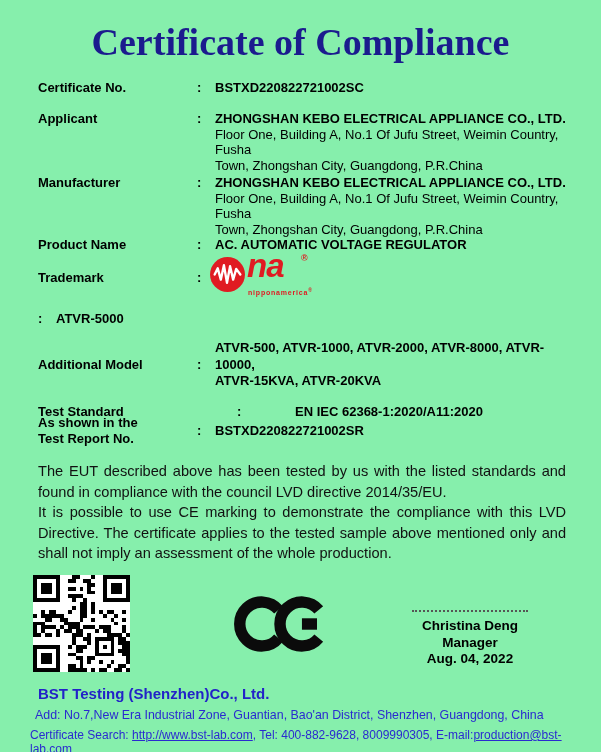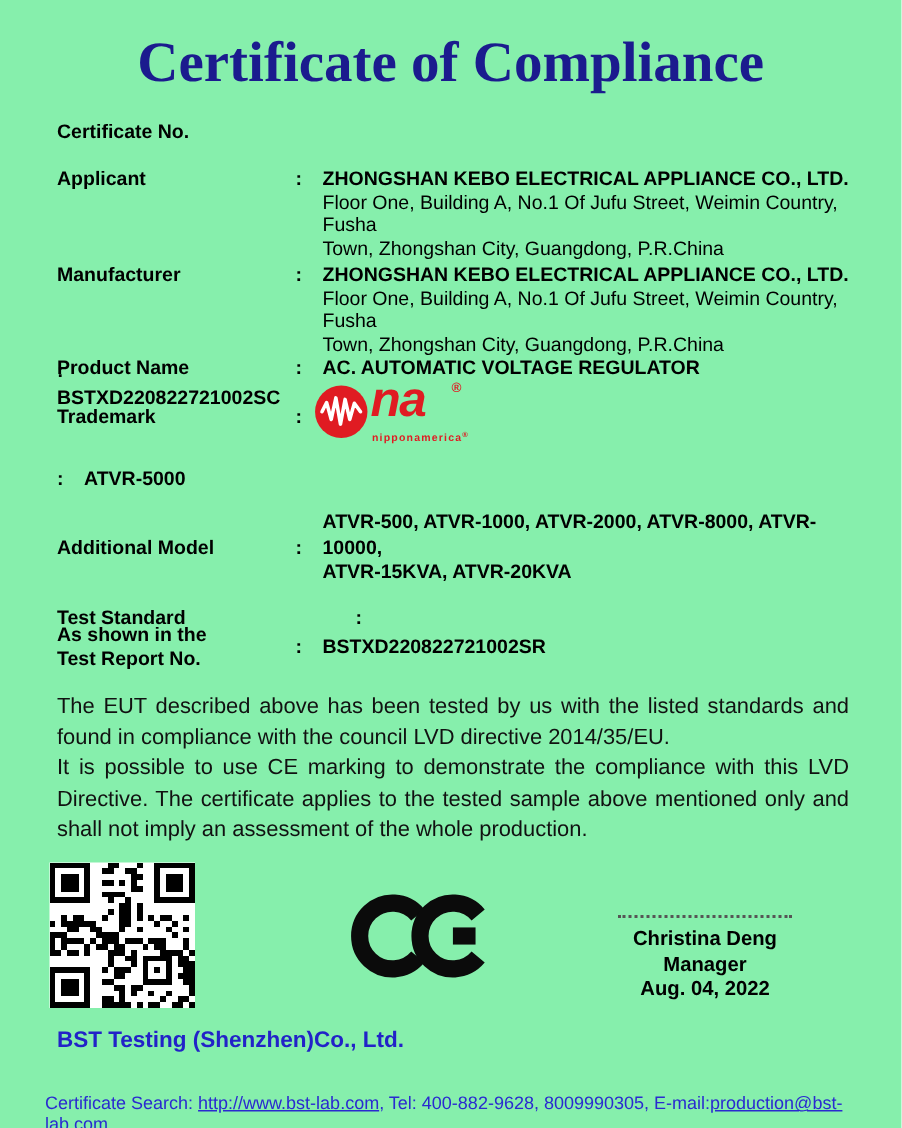--- a/index.html
+++ b/index.html
@@ -40,21 +40,21 @@
   .f-search{position:absolute;left:30px;top:728px;font-size:12px;color:#2a2ad0;}
   .f-search a{color:#2a2ad0;text-decoration:underline;cursor:pointer;}
 </style>
 </head>
 <body>
 
 <div class="page">
 
   <div class="title">Certificate of Compliance</div>
 
-  <div class="row" style="top:80px;flex-direction:column;">
+  <div class="row" style="top:80px;">
     <div class="lbl">Certificate No.</div>
     <div class="colon">:</div>
     <div class="val">BSTXD220822721002SC</div>
   </div>
 
   <div class="row" style="top:111px;">
     <div class="lbl">Applicant</div>
     <div class="colon">:</div>
     <div class="val">
       <span class="vline">ZHONGSHAN KEBO ELECTRICAL APPLIANCE CO., LTD.</span>
@@ -105,20 +105,21 @@
     <div class="colon">:</div>
     <div class="val" style="line-height:16.5px;">
       <span class="vline">ATVR-500, ATVR-1000, ATVR-2000, ATVR-8000, ATVR-10000,</span>
       <span class="vline">ATVR-15KVA, ATVR-20KVA</span>
     </div>
   </div>
 
   <div class="row" style="top:404px;gap:40px;">
     <div class="lbl">Test Standard</div>
     <div class="colon">:</div>
+    <div class="val">EN IEC 62368-1:2020/A11:2020</div>
   </div>
 
   <div class="row center" style="top:415px;">
     <div class="lbl">
       <span class="vline">As shown in the</span>
       <span class="vline">Test Report No.</span>
     </div>
     <div class="colon">:</div>
     <div class="val">BSTXD220822721002SR</div>
   </div>
@@ -309,15 +310,16 @@
   </svg>
 
   <div class="sig">
     <div class="sig-dots"></div>
     <div class="sig-line name">Christina Deng</div>
     <div class="sig-line">Manager</div>
     <div class="sig-line">Aug. 04, 2022</div>
   </div>
 
   <div class="f-company">BST Testing (Shenzhen)Co., Ltd.</div>
+  <div class="f-address">Add: No.7,New Era Industrial Zone, Guantian, Bao'an District, Shenzhen, Guangdong, China</div>
   <div class="f-search"><span>Certificate Search: </span><a>http://www.bst-lab.com</a><span>, Tel: 400-882-9628, 8009990305, E-mail:</span><a>production@bst-lab.com</a></div>
 
 </div>
 
 </body></html>

